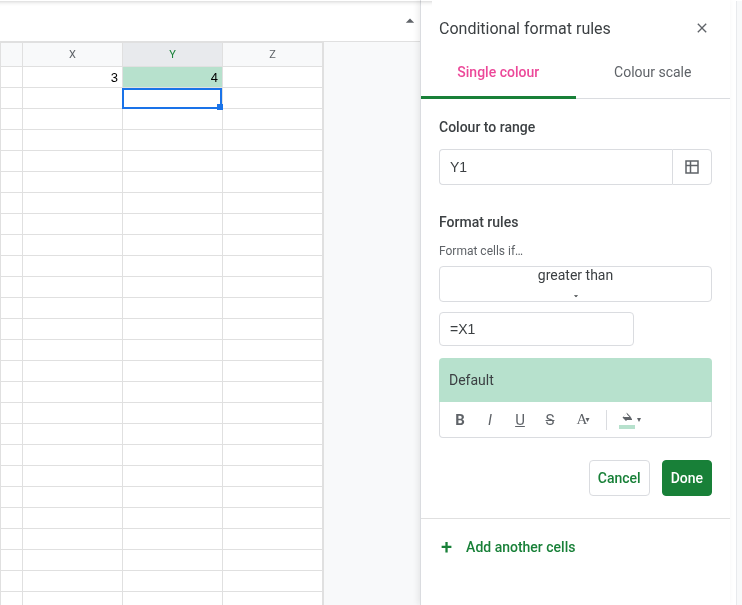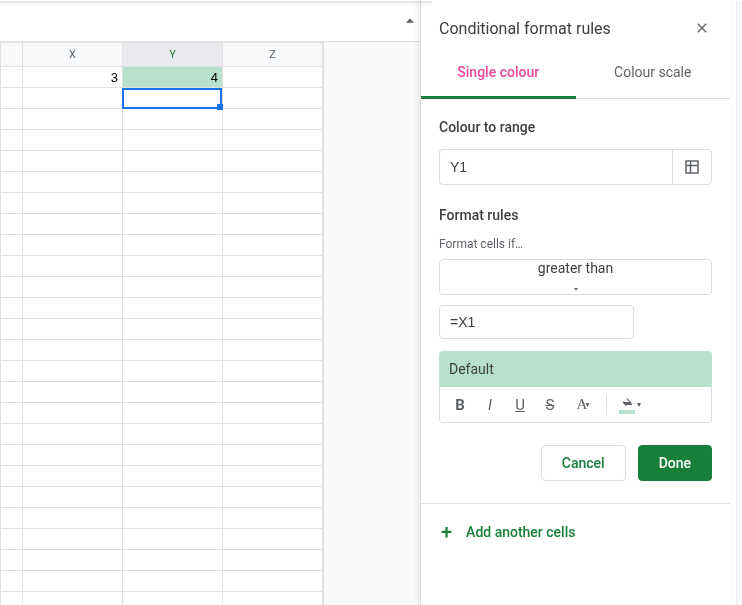--- a/index.html
+++ b/index.html
@@ -116,21 +116,21 @@
     font-size: 14px; color:#5f6368; cursor:pointer;
     border-bottom: 1px solid #dadce0;
   }
   .tab.active {
     color:#ec4899; font-weight:500;
     border-bottom: 3px solid #188038;
     padding-bottom: 16px;
   }
   .panel-body { padding: 20px 18px 10px 18px; flex:1; overflow:auto;}
   .section-label { font-size:14px; color:#3c4043; font-weight:500; margin-bottom:14px;}
-  .range-row { display:flex; gap:0; margin-bottom:22px;}
+  .range-row { display:flex; gap:0; margin-bottom:29px;}
   .range-input {
     flex:1; height:36px; border:1px solid #dadce0; border-right:none;
     border-radius:4px 0 0 4px; padding:0 10px; font-size:14px; color:#3c4043;
   }
   .range-btn {
     width:40px; height:36px; border:1px solid #dadce0; border-radius:0 4px 4px 0;
     background:#fff; display:flex;align-items:center;justify-content:center; cursor:pointer;
     color:#5f6368;
   }
   .sub-label { font-size:12px; color:#5f6368; margin-bottom:8px;}
@@ -139,35 +139,35 @@
     display:flex; align-items:center; justify-content:space-between;
     padding:0 10px; font-size:14px; color:#3c4043; cursor:pointer;
     margin-bottom:10px;
     flex-direction:column;
   }
   .val-input {
     width:195px; height:20px; border:1px solid #dadce0; border-radius:4px;
     padding:16px 10px; font-size:14px; color:#3c4043; margin-bottom:12px;
   }
   .style-preview {
-    height:36px; background:#b7e1cd; border-radius:4px 4px 0 0;
+    height:44px; background:#b7e1cd; border-radius:4px 4px 0 0;
     display:flex; align-items:center; padding:0 10px; font-size:14px; color:#3c4043;
   }
   .style-toolbar {
     height:36px; border:1px solid #dadce0; border-top:none; border-radius:0 0 4px 4px;
     display:flex; align-items:center; padding:0 6px; gap:2px;
   }
   .tool-btn { width:28px; height:28px; display:flex;align-items:center;justify-content:center; cursor:pointer; color:#5f6368; font-size:15px; border-radius:3px;}
   .tool-sep { width:1px; height:20px; background:#dadce0; margin:0 4px;}
   .tri { font-size:8px; color:#5f6368; margin-left:-2px;}
   .fill-swatch { width:16px; height:4px; background:#b7e1cd; }
   .fill-wrap { display:flex; flex-direction:column; align-items:center; gap:2px;}
   .btn-row { display:flex; justify-content:flex-end; gap:12px; margin-top:22px;}
   .btn {
-    height:36px; padding:0 20px; border-radius:4px; font-size:14px; font-weight:500;
+    height:36px; padding:0 8px; border-radius:4px; font-size:14px; font-weight:500;
     cursor:pointer; display:flex; align-items:center;
   }
   .btn-cancel { background:#fff; border:1px solid #dadce0; color:#188038;}
   .btn-done { background:#188038; border:1px solid #188038; color:#fff;}
   .divider { height:1px; background:#e0e0e0; margin:22px -18px 0 -18px;}
   .add-rule {
     display:flex; align-items:center; gap:14px; padding:18px 0 0 2px;
     color:#188038; font-size:14px; font-weight:500; cursor:pointer;
   }
   .plus { font-size:20px; line-height:1; }

